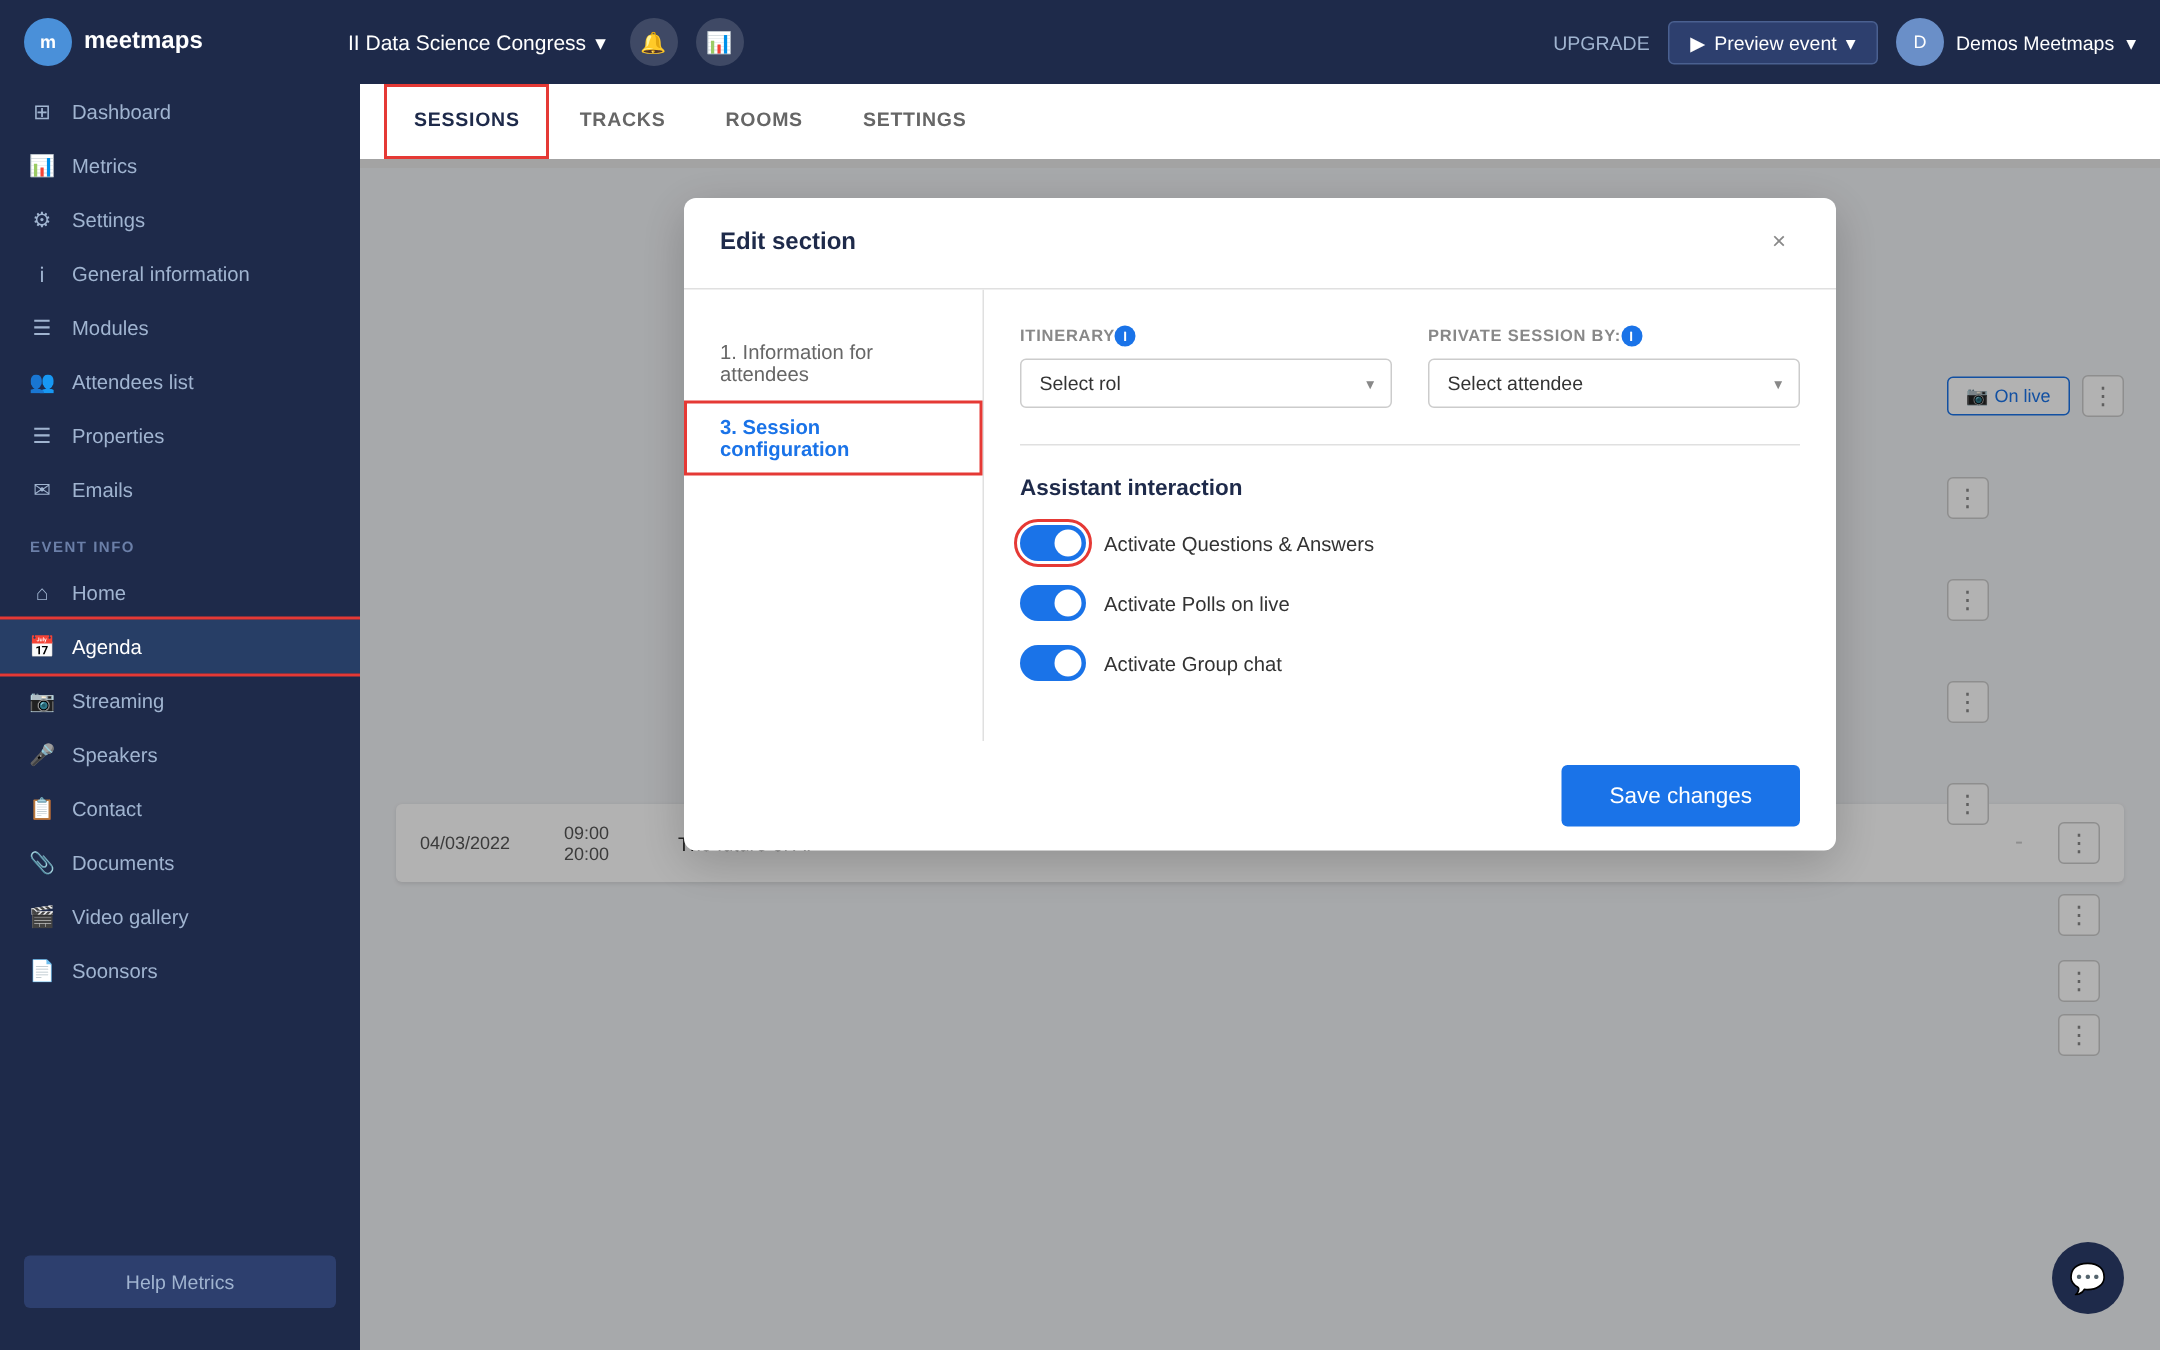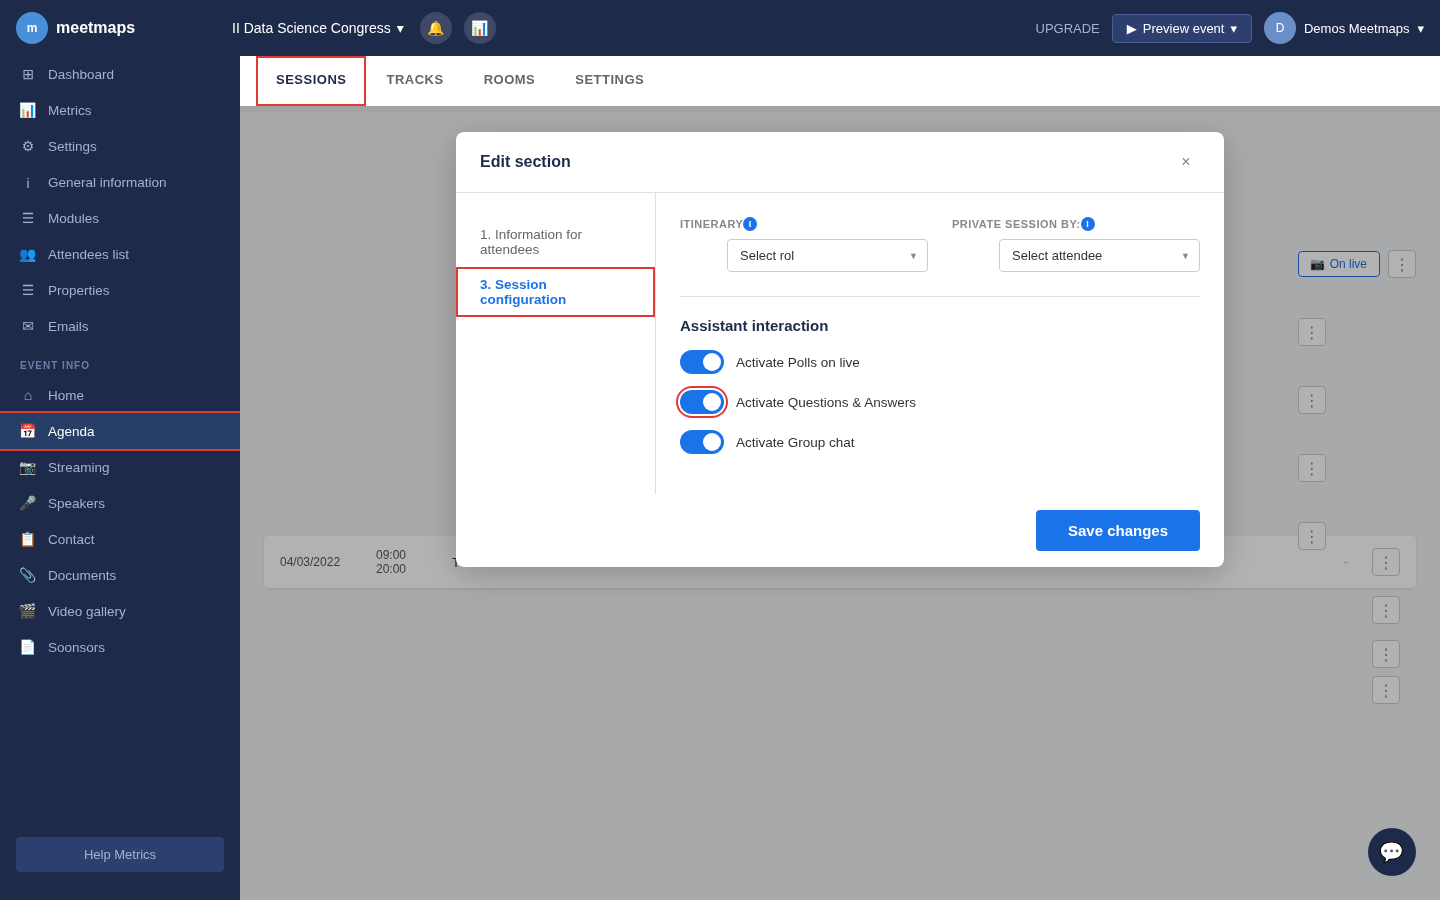--- a/index.html
+++ b/index.html
@@ -302,21 +302,20 @@
       border: 1px solid #ccc;
       border-radius: 4px;
       font-size: 13px;
       color: #333;
       background: white;
       appearance: none;
       cursor: pointer;
     }
     .select-wrapper {
       position: relative;
-      margin-left: 47px;
     }
     .select-wrapper::after {
       content: '▼';
       position: absolute;
       right: 10px;
       top: 50%;
       transform: translateY(-50%);
       font-size: 9px;
       color: #888;
       pointer-events: none;
@@ -377,21 +376,21 @@
       justify-content: flex-end;
       border-top: none;
     }
     .save-btn {
       background: #1a73e8;
       color: white;
       border: none;
       border-radius: 4px;
       padding: 12px 32px;
       font-size: 15px;
-      font-weight: 700;
+      font-weight: 400;
       cursor: pointer;
     }
 
     
     .bg-table {
       background: white;
       border-radius: 4px;
       overflow: hidden;
       box-shadow: 0 1px 3px rgba(0,0,0,0.1);
     }
@@ -626,31 +625,31 @@
                     </select>
                   </div>
                 </div>
               </div>
 
               <hr class="section-divider">
 
               <div class="section-title">Assistant interaction</div>
 
               <div class="toggle-row">
+                <div class="toggle toggle-highlighted">
+                  <div class="toggle-slider on"></div>
+                </div>
+                <span class="toggle-label">Activate Questions &amp; Answers</span>
+              </div>
+
+              <div class="toggle-row">
                 <div class="toggle">
                   <div class="toggle-slider on"></div>
                 </div>
                 <span class="toggle-label">Activate Polls on live</span>
-              </div>
-
-              <div class="toggle-row">
-                <div class="toggle toggle-highlighted">
-                  <div class="toggle-slider on"></div>
-                </div>
-                <span class="toggle-label">Activate Questions &amp; Answers</span>
               </div>
 
               <div class="toggle-row">
                 <div class="toggle">
                   <div class="toggle-slider on"></div>
                 </div>
                 <span class="toggle-label">Activate Group chat</span>
               </div>
 
             </div>

